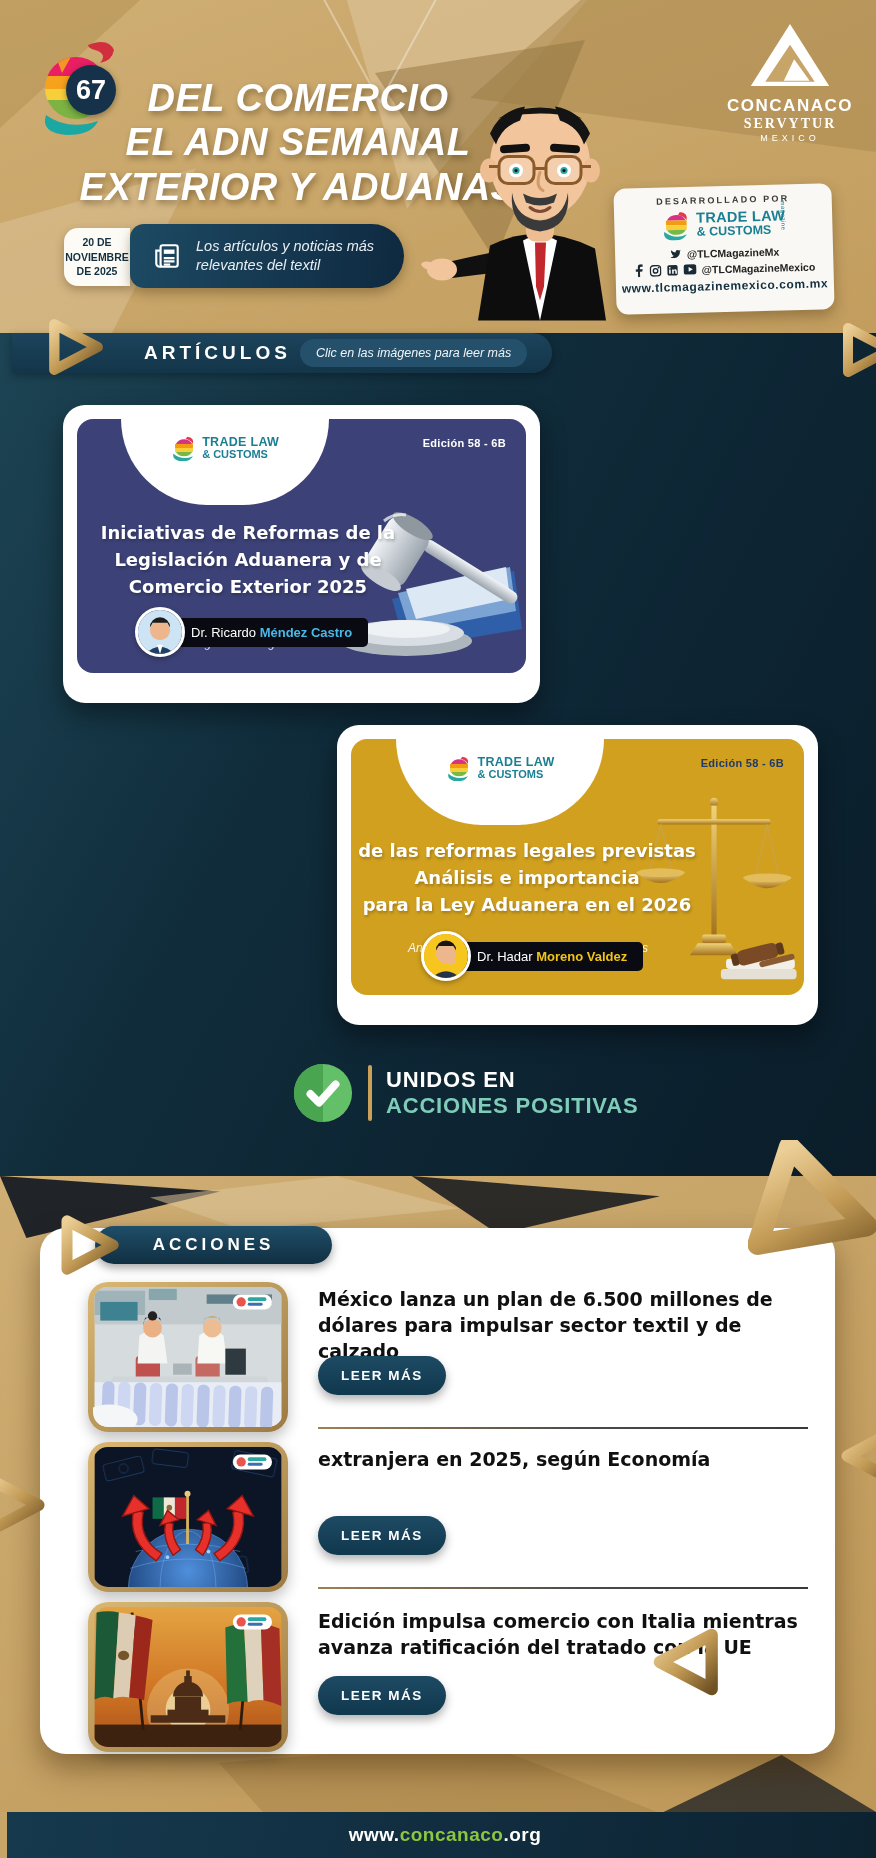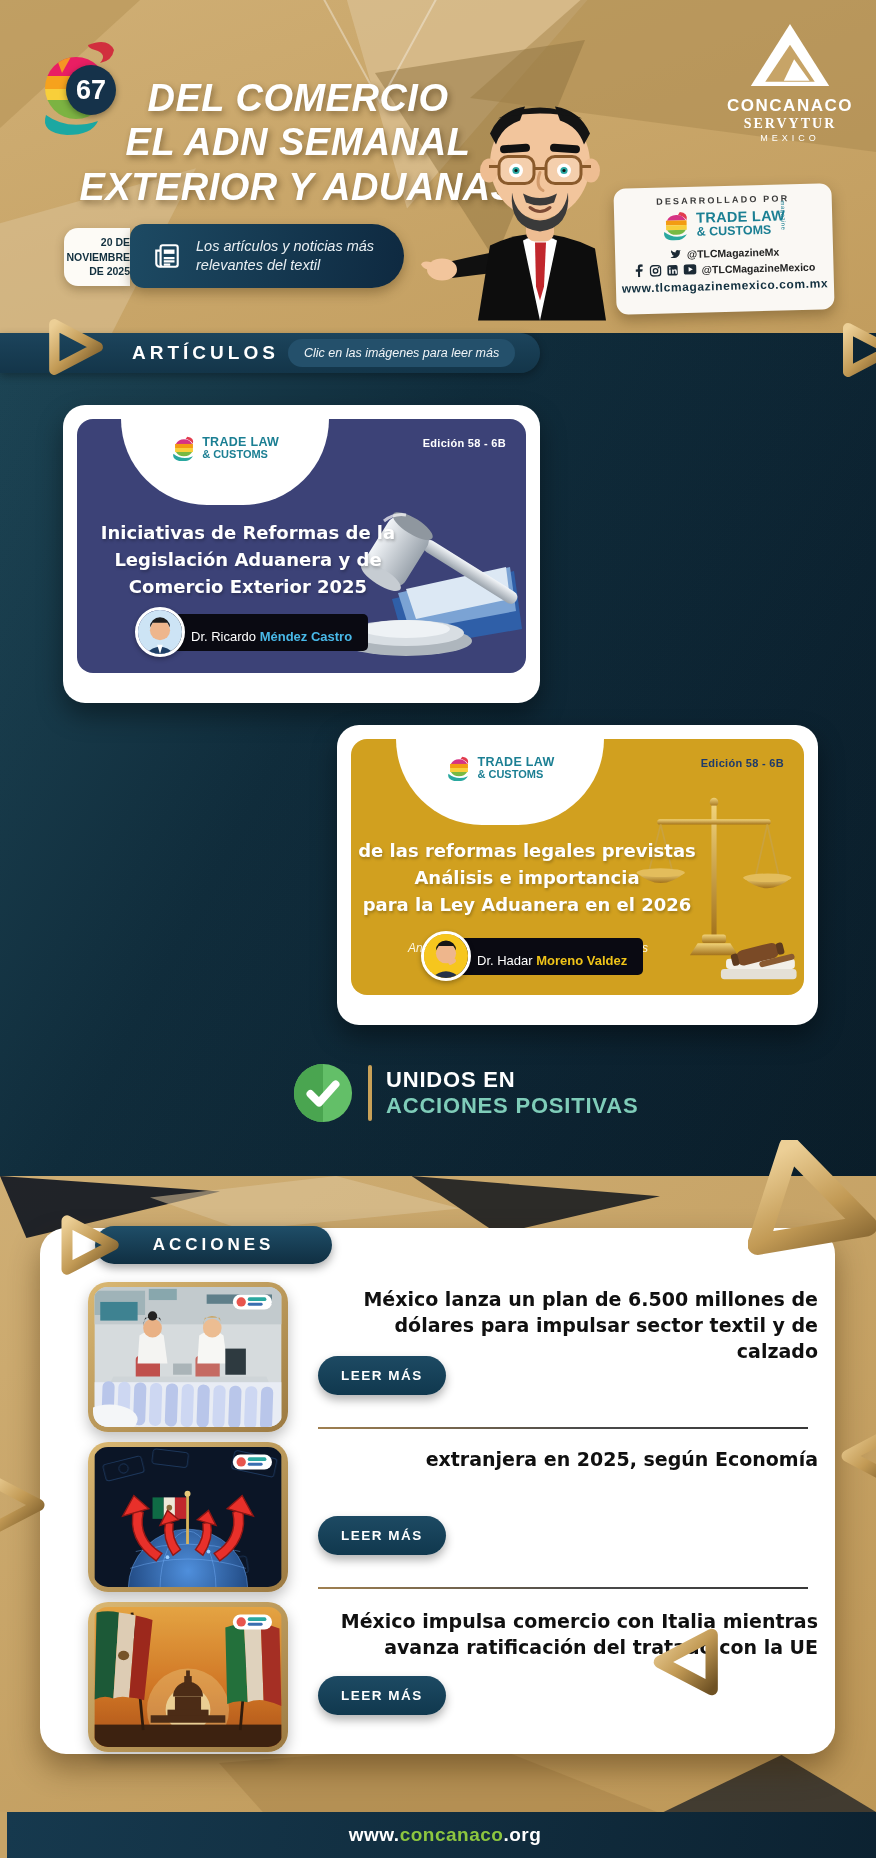--- a/index.html
+++ b/index.html
@@ -23,21 +23,21 @@
     text-shadow:2px 3px 6px rgba(60,40,10,.45); }
   .main-title span { display:block; }
 
   .logo67 { position:absolute; left:38px; top:33px; width:86px; height:110px; }
   .num-circle { position:absolute; left:28px; top:32px; width:50px; height:50px; border-radius:50%;
     background:#15324a; color:#fff; font-size:27px; font-weight:bold; text-align:center; line-height:50px;
     box-shadow:0 2px 6px rgba(0,0,0,.35); }
 
   .date-badge { position:absolute; left:64px; top:228px; width:66px; height:58px; background:#fdfbf6;
     border-radius:14px 0 0 14px; color:#12303f; font-size:10.5px; font-weight:bold; text-align:center;
-    display:flex; flex-direction:column; justify-content:center; line-height:1.4; box-shadow:0 4px 10px rgba(60,40,10,.3);align-items:flex-end; }
+    display:flex; flex-direction:column; justify-content:center; line-height:1.4; box-shadow:0 4px 10px rgba(60,40,10,.3); }
   .tag-pill { position:absolute; left:130px; top:224px; width:274px; height:64px;
     background:linear-gradient(100deg,#1d4a63,#0e2940); border-radius:14px 32px 32px 14px;
     display:flex; align-items:center; gap:14px; padding-left:22px; box-shadow:0 5px 12px rgba(60,40,10,.35); }
   .tag-text { color:#e8eef2; font-size:14.5px; font-style:italic; line-height:1.32; }
   .tag-text span { display:block; }
 
   .mascot { position:absolute; left:420px; top:48px; width:240px; height:285px; z-index:2; }
   .concanaco { position:absolute; left:700px; top:22px; width:180px; text-align:center; color:#fff; z-index:1; }
   .concanaco .l1 { display:block; font-size:17px; font-weight:bold; letter-spacing:1.5px; margin-top:4px; }
   .concanaco .l2 { display:block; font-size:14px; font-weight:bold; letter-spacing:2px; font-family:"Liberation Serif", serif; }
@@ -52,21 +52,21 @@
   .tlc-text .t1 { display:block; font-size:14.5px; letter-spacing:.3px; }
   .tlc-text .t2 { display:block; font-size:12.5px; }
   .tlc-suffix { position:absolute; right:-13px; top:5px; transform:rotate(90deg); font-size:6px; color:#1b7f93; letter-spacing:.5px; }
   .social-row { display:flex; align-items:center; justify-content:center; gap:5px; margin-top:3px;
     font-size:10.5px; color:#222; font-weight:bold; }
   .dev-site { display:block; margin-top:4px; font-size:12px; font-weight:bold; color:#12303f; letter-spacing:.6px; }
 
   
   .articles-bg { position:absolute; left:0; top:333px; width:876px; height:843px;
     background:linear-gradient(115deg,#1f4a5c 0%,#12344505 0%), linear-gradient(118deg,#1d4555 0%,#102c3b 38%,#0c2230 75%,#0a1d29 100%); }
-  .articulos-band { position:absolute; left:0; top:333px; width:540px; height:40px;
+  .articulos-band { position:absolute; left:12px; top:333px; width:540px; height:40px;
     background:linear-gradient(180deg,#1c445c,#133549); border-radius:0 22px 22px 0; z-index:1;
     box-shadow:0 3px 8px rgba(0,0,0,.3); }
   .articulos-title { position:absolute; left:132px; top:0; line-height:40px; color:#fff; font-size:19px;
     font-weight:bold; letter-spacing:4px; }
   .articulos-hint { position:absolute; left:288px; top:6px; height:28px; line-height:28px; padding:0 16px;
     background:#24506b; border-radius:14px; color:#f0f4f7; font-size:12.5px; font-style:italic; }
   .tri3d { position:absolute; z-index:4; }
 
   .card { position:absolute; background:#fff; border-radius:22px; box-shadow:0 12px 26px rgba(0,0,0,.4); z-index:2; }
   .card1 { left:63px; top:405px; width:477px; height:298px; }
@@ -86,21 +86,21 @@
   .inner-gold .card-title { left:0px; top:98px; width:352px; }
   .card-sub { position:absolute; text-align:center; font-style:italic; font-size:12px; line-height:1.55; }
   .card-sub span { display:block; }
   .inner-navy .card-sub { left:16px; top:196px; width:310px; color:#d9dcf2; }
   .inner-gold .card-sub { left:16px; top:200px; width:322px; color:#fdf6e0; }
   .author-chip { position:absolute; display:flex; align-items:center; }
   .inner-navy .author-chip { left:58px; bottom:16px; }
   .inner-gold .author-chip { left:70px; bottom:14px; }
   .avatar { width:50px; height:50px; border-radius:50%; border:3px solid #fff; overflow:hidden; flex:0 0 auto;
     position:relative; z-index:2; box-shadow:0 2px 5px rgba(0,0,0,.3); }
-  .chip-label { background:#0a0a12; border-radius:5px; padding:15px 16px 7px 32px; margin-left:-26px;
+  .chip-label { background:#0a0a12; border-radius:5px; padding:7px 16px 7px 32px; margin-left:-26px;
     font-size:13px; color:#fff; white-space:nowrap; }
   .hl-blue { color:#49b9e8; font-weight:bold; }
   .hl-gold { color:#f0c419; font-weight:bold; }
   .card-art { position:absolute; }
   .gavel-art { right:0; bottom:6px; width:212px; height:186px; }
   .scales-art { right:4px; top:44px; width:172px; height:212px; }
 
   
   .unidos { position:absolute; left:292px; top:1062px; display:flex; align-items:center; gap:14px; z-index:2; }
   .check-circle { width:62px; height:62px; }
@@ -125,21 +125,21 @@
     box-shadow:0 4px 10px rgba(0,0,0,.35); }
 
   .thumb { position:absolute; width:200px; height:150px; border-radius:20px; padding:5px;
     background:linear-gradient(145deg,#dab873,#9c7a42); box-shadow:0 6px 14px rgba(0,0,0,.25); z-index:3; cursor:pointer; }
   .thumb-in { width:100%; height:100%; border-radius:15px; overflow:hidden; }
   .thumb svg { display:block; width:100%; height:100%; }
   .t1pos { left:88px; top:1282px; } .t2pos { left:88px; top:1442px; } .t3pos { left:88px; top:1602px; }
 
   .headline { position:absolute; left:318px; width:500px; color:#101010; font-family:"DejaVu Sans", sans-serif;
     font-weight:bold; font-size:19px; line-height:1.38; z-index:3; }
-  .headline span { display:block;text-align:right; }
+  .headline span { display:block; }
   .h1pos { top:1286px; } .h2pos { top:1446px; } .h3pos { top:1608px; }
 
   .leer-btn { position:absolute; z-index:3; display:inline-block; padding:12px 23px; border-radius:26px;
     background:linear-gradient(180deg,#1d4a63,#10384e); color:#fff; font-size:13.5px; font-weight:bold;
     letter-spacing:1.5px; border:none; cursor:pointer; box-shadow:0 5px 10px rgba(0,0,0,.3); }
   .b1pos { left:318px; top:1356px; } .b2pos { left:318px; top:1516px; } .b3pos { left:318px; top:1676px; }
 
   .news-divider { position:absolute; left:318px; width:490px; height:2px; z-index:3;
     background:linear-gradient(90deg,#a08050,#4a4a4a 55%,#383838); }
   .d1pos { top:1427px; } .d2pos { top:1587px; }
@@ -646,21 +646,21 @@
         <g>
           <rect x="148" y="8" width="42" height="16" rx="8" fill="#fff"></rect>
           <circle cx="157" cy="16" r="5" fill="#e8554d"></circle>
           <rect x="164" y="11" width="20" height="4" rx="2" fill="#2aa8a0"></rect>
           <rect x="164" y="17" width="16" height="3" rx="1.5" fill="#3a6fb0"></rect>
         </g>
       </svg>
     </div>
   </figure>
   <div class="headline h3pos">
-    <span>México impulsa comercio con Italia mientras</span>
+    <span>Edición impulsa comercio con Italia mientras</span>
     <span>avanza ratificación del tratado con la UE</span>
   </div>
   <button class="leer-btn b3pos">LEER MÁS</button>
 
   <footer class="footer-bar">
     <span><span>www.</span><span class="footer-green">concanaco</span><span>.org</span></span>
   </footer>
 
 </div>
 

